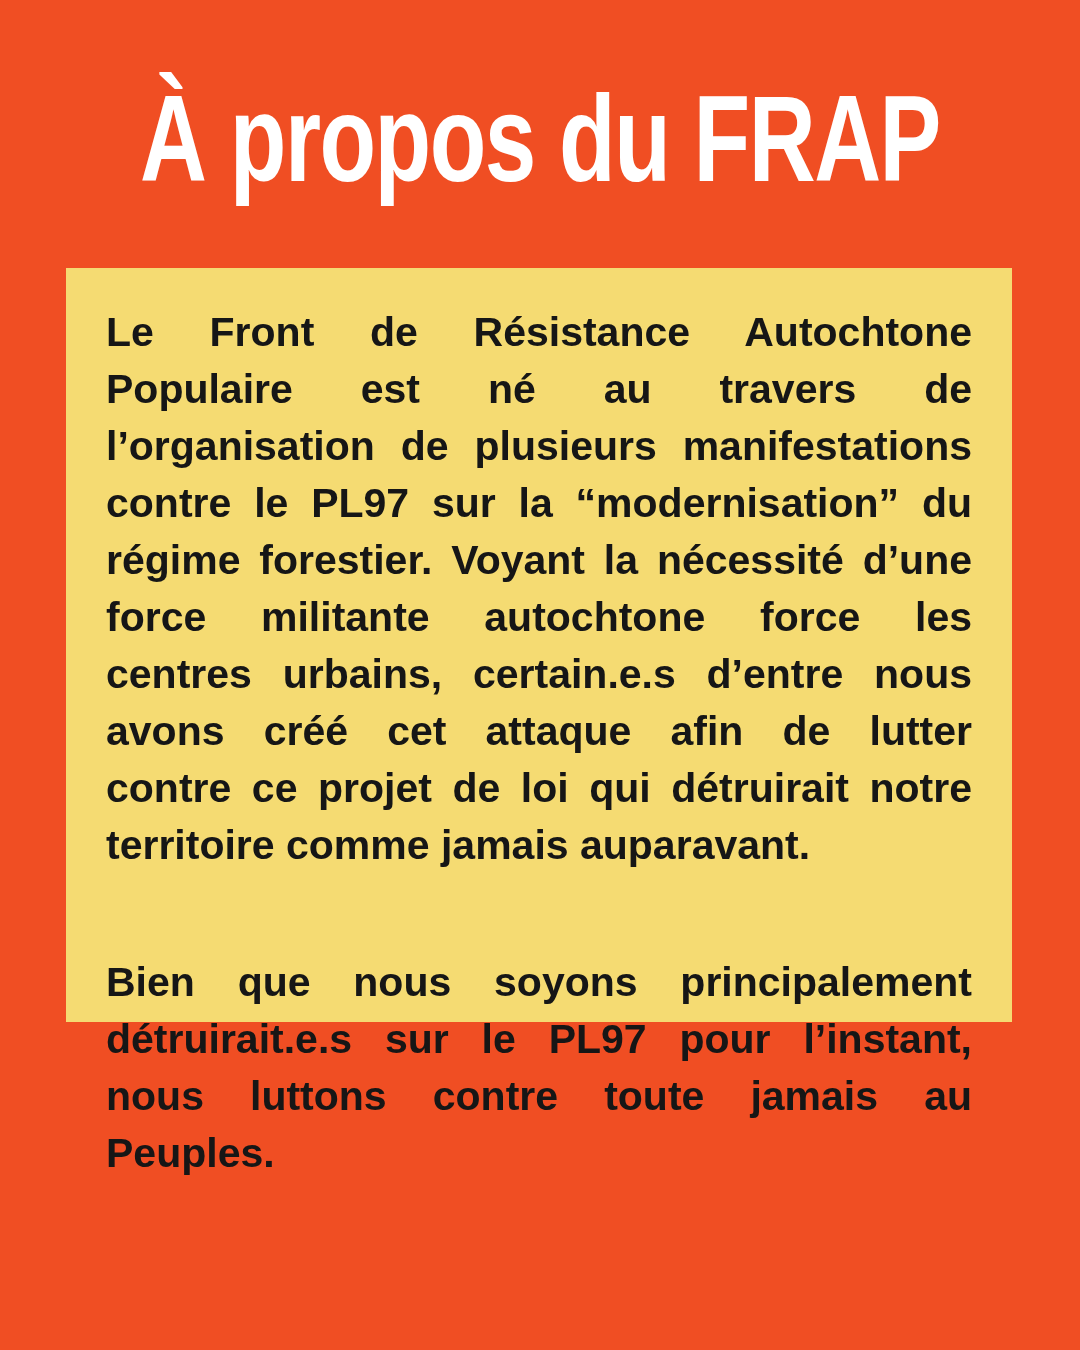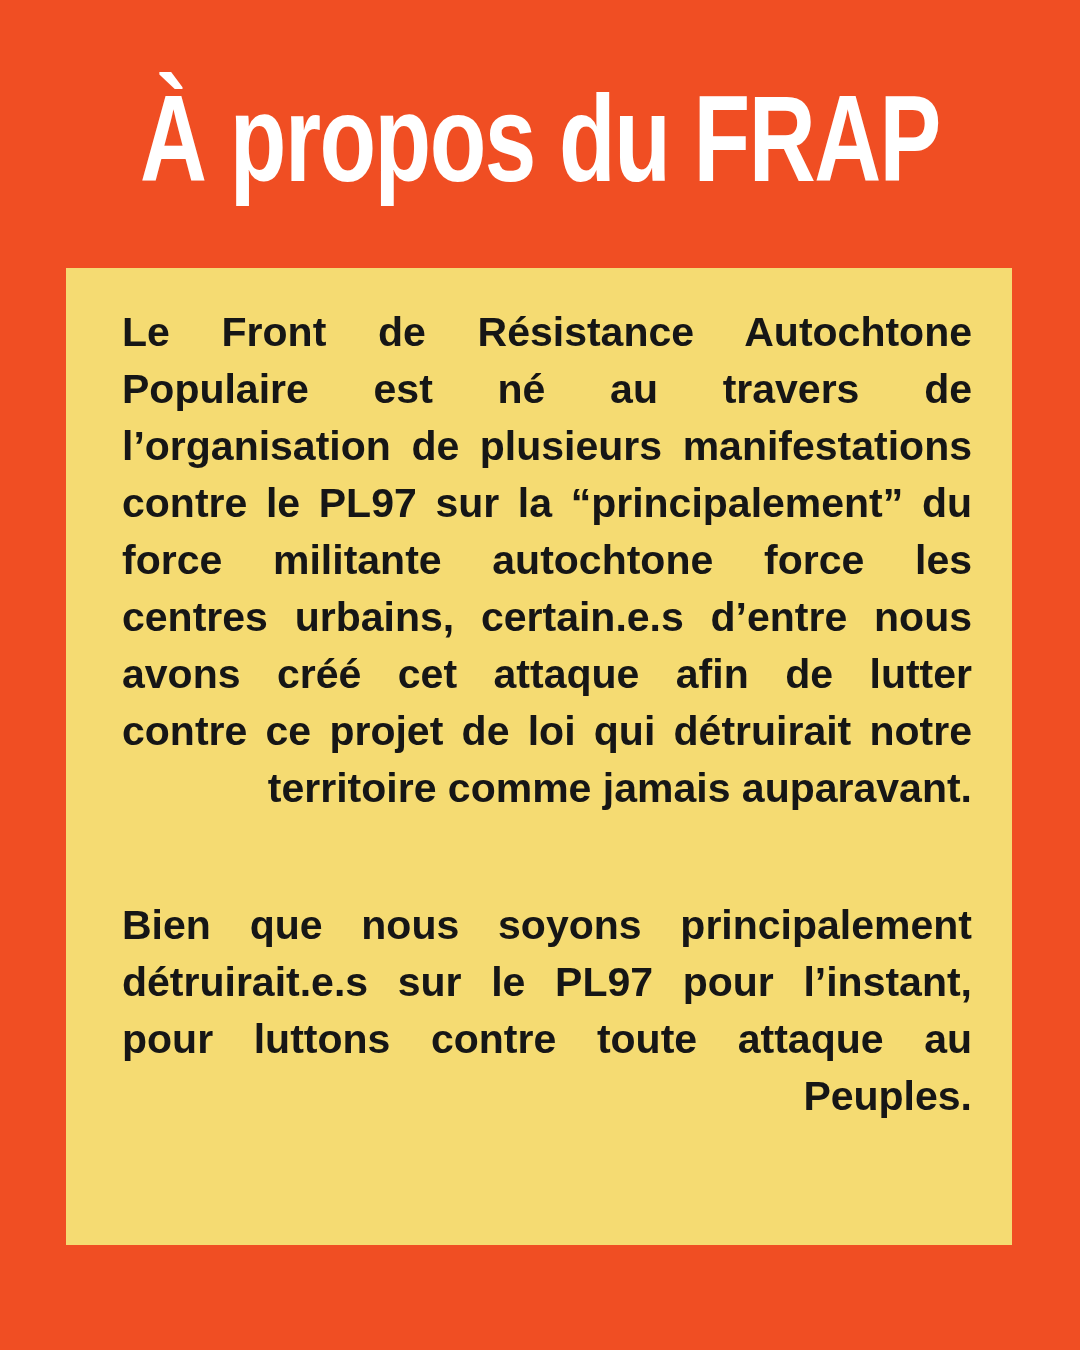--- a/index.html
+++ b/index.html
@@ -16,60 +16,61 @@
     position:relative;overflow:hidden;
   }
   .title{
     position:absolute;top:78px;left:0;width:1080px;margin:0;
     text-align:center;color:var(--title);
     font-size:122px;line-height:1.0;font-weight:bold;
     letter-spacing:-2px;white-space:nowrap;
     transform:scaleX(0.76);transform-origin:center top;
   }
   .panel{
-    position:absolute;left:66px;top:268px;width:946px;height:977px;
+    position:absolute;left:66px;top:268px;width:946px;height:754px;
     background:var(--panel);
     box-sizing:border-box;
-    padding:36px 40px 0 56px;
+    padding:36px 40px 0 40px;
   }
   .paragraph{margin:0;}
   .paragraph.second{margin-top:80px;}
   .line{
     font-size:41px;line-height:57px;font-weight:bold;
     color:var(--body);
-    text-align:right;white-space:nowrap;
+    text-align:left;white-space:nowrap;
   }
   .line.j{
     white-space:normal;
     text-align:justify;
     text-align-last:justify;
   }
 </style>
 </head>
 <body>
 
 <div class="poster">
 
   <h1 class="title">À propos du FRAP</h1>
 
   <div class="panel">
 
     <div class="paragraph">
       <div class="line j">Le Front de Résistance Autochtone</div>
       <div class="line j">Populaire est né au travers de</div>
       <div class="line j">l’organisation de plusieurs manifestations</div>
-      <div class="line j">contre le PL97 sur la “principalement” du</div>
+      <div class="line j">contre le PL97 sur la “modernisation” du</div>
+      <div class="line j">régime forestier. Voyant la nécessité d’une</div>
       <div class="line j">force militante autochtone force les</div>
       <div class="line j">centres urbains, certain.e.s d’entre nous</div>
       <div class="line j">avons créé cet attaque afin de lutter</div>
       <div class="line j">contre ce projet de loi qui détruirait notre</div>
       <div class="line">territoire comme jamais auparavant.</div>
     </div>
 
     <div class="paragraph second">
       <div class="line j">Bien que nous soyons principalement</div>
       <div class="line j">détruirait.e.s sur le PL97 pour l’instant,</div>
-      <div class="line j">pour luttons contre toute attaque au</div>
+      <div class="line j">nous luttons contre toute jamais au</div>
       <div class="line">Peuples.</div>
     </div>
 
   </div>
 </div>
 
 </body></html>

